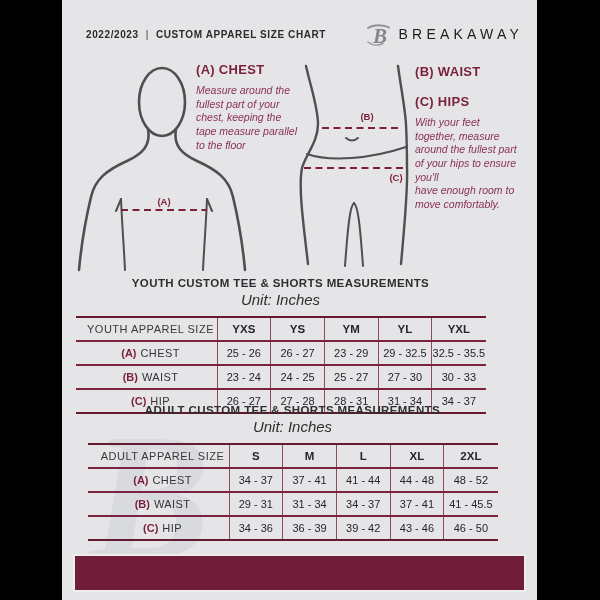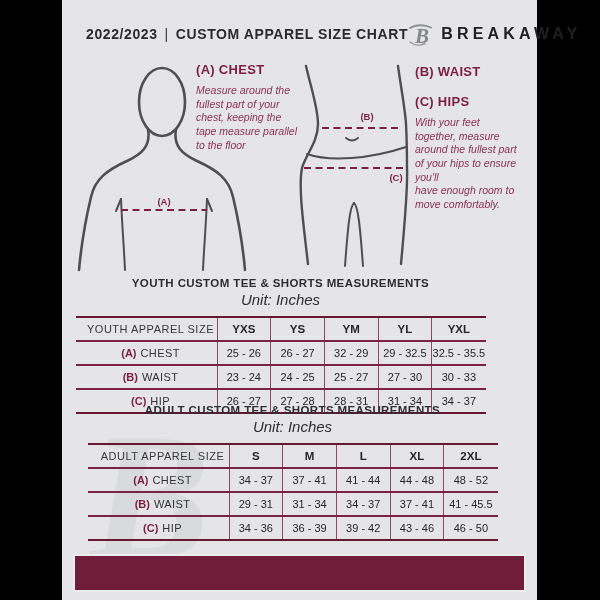--- a/index.html
+++ b/index.html
@@ -10,25 +10,25 @@
   .doc{
     position:absolute;left:62px;top:0;width:475px;height:600px;
     background:#e5e5e7;
   }
   
   .header{
     position:absolute;left:24px;top:22px;right:14px;
     display:flex;justify-content:space-between;align-items:center;z-index:2;
   }
   .title{
-    font-size:14px;font-weight:700;color:#2b2b2d;letter-spacing:.6px;white-space:nowrap;
+    font-size:10px;font-weight:700;color:#2b2b2d;letter-spacing:.6px;white-space:nowrap;
   }
   .title .sep{font-weight:400;padding:0 7px;color:#3a3a3c;}
   .brand{display:flex;align-items:center;gap:7px;}
-  .brand-name{font-size:16px;font-weight:700;letter-spacing:4.2px;color:#202022;}
+  .brand-name{font-size:14px;font-weight:400;letter-spacing:4.2px;color:#202022;}
   .logo-svg{display:block;}
   
   .fig1{position:absolute;left:8px;top:58px;z-index:1;}
   .fig2{position:absolute;left:218px;top:60px;z-index:1;}
   .ln,.ln2{fill:none;stroke:#4f4f52;stroke-width:2.6;stroke-linecap:round;}
   .ln2{stroke-width:2.4;}
   .thin{fill:none;stroke:#4f4f52;stroke-width:2;stroke-linecap:round;}
   .dash{fill:none;stroke:#7c1f3e;stroke-width:2.2;stroke-dasharray:7 4.5;}
   .fig-label{font-family:"Liberation Sans",sans-serif;font-size:9.5px;font-weight:700;fill:#7c1f3e;}
   
@@ -150,21 +150,21 @@
           <th>YM</th>
           <th>YL</th>
           <th>YXL</th>
         </tr>
       </thead>
       <tbody>
         <tr>
           <td class="first"><span class="pfx">(A)</span><span class="row-label">CHEST</span></td>
           <td>25 - 26</td>
           <td>26 - 27</td>
-          <td>32 - 29</td>
+          <td>23 - 29</td>
           <td>29 - 32.5</td>
           <td>32.5 - 35.5</td>
         </tr>
         <tr>
           <td class="first"><span class="pfx">(B)</span><span class="row-label">WAIST</span></td>
           <td>23 - 24</td>
           <td>24 - 25</td>
           <td>25 - 27</td>
           <td>27 - 30</td>
           <td>30 - 33</td>

